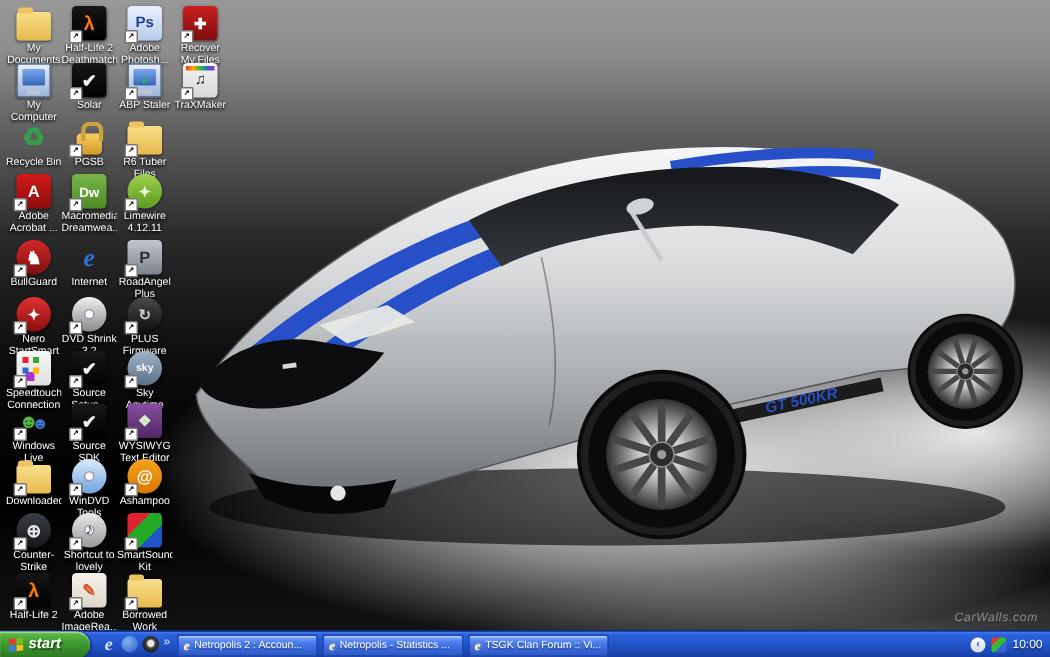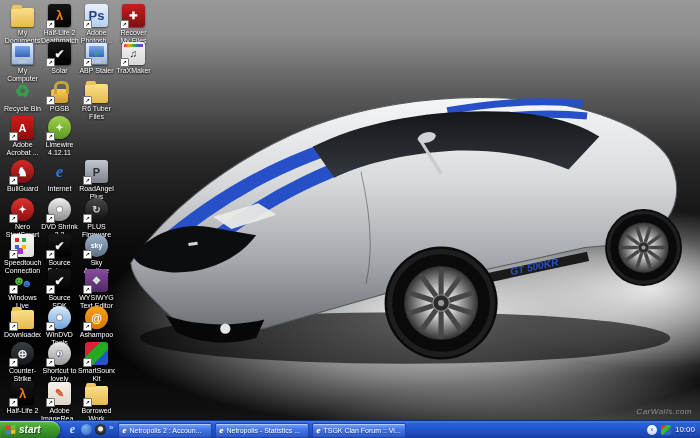--- a/index.html
+++ b/index.html
@@ -175,21 +175,21 @@
 
 <div id="icons">
     <div class="drow" style="top: 4px;"><div class="dcell"><div class="dicon">
           <div class="ishape shape-folder"></div>
         </div><span class="dlabel">My Documents</span></div><div class="dcell"><div class="dicon">
           <div class="ishape shape-square" style="background: linear-gradient(rgb(22, 22, 22), rgb(0, 0, 0));"></div>
           <div class="glyph" style="color: rgb(255, 122, 0); font-size: 13px;">λ</div>
           <div class="sc-badge">↗</div>
         </div><span class="dlabel">Half-Life 2 Deathmatch</span></div><div class="dcell"><div class="dicon">
           <div class="ishape shape-square" style="background: linear-gradient(rgb(234, 241, 251), rgb(183, 205, 238));"></div>
-          <div class="glyph" style="color: rgb(29, 63, 143); font-size: 13px;">Ps</div>
+          <div class="glyph" style="color: rgb(29, 63, 143); font-size: 10px;">Ps</div>
           <div class="sc-badge">↗</div>
         </div><span class="dlabel">Adobe Photosh...</span></div><div class="dcell"><div class="dicon">
           <div class="ishape shape-square" style="background: linear-gradient(rgb(200, 30, 30), rgb(126, 15, 15));"></div>
           <div class="glyph" style="color: rgb(255, 255, 255); font-size: 10px;">✚</div>
           <div class="sc-badge">↗</div>
         </div><span class="dlabel">Recover My Files</span></div></div>
     <div class="drow" style="top: 42px;"><div class="dcell"><div class="dicon">
           <div class="ishape shape-monitor"></div>
         </div><span class="dlabel">My Computer</span></div><div class="dcell"><div class="dicon">
           <div class="ishape shape-square" style="background: linear-gradient(rgb(24, 24, 24), rgb(0, 0, 0));"></div>
@@ -212,20 +212,24 @@
           <div class="sc-badge">↗</div>
         </div><span class="dlabel">PGSB</span></div><div class="dcell"><div class="dicon">
           <div class="ishape shape-folder"></div>
           <div class="sc-badge">↗</div>
         </div><span class="dlabel">R6 Tuber Files</span></div></div>
     <div class="drow" style="top: 116px;"><div class="dcell"><div class="dicon">
           <div class="ishape shape-square" style="background: linear-gradient(rgb(209, 26, 26), rgb(142, 13, 13));"></div>
           <div class="glyph" style="color: rgb(255, 255, 255); font-size: 11px;">A</div>
           <div class="sc-badge">↗</div>
         </div><span class="dlabel">Adobe Acrobat ...</span></div><div class="dcell"><div class="dicon">
+          <div class="ishape shape-square" style="background: linear-gradient(rgb(121, 181, 74), rgb(76, 138, 36));"></div>
+          <div class="glyph" style="color: rgb(255, 255, 255); font-size: 9px;">Dw</div>
+          <div class="sc-badge">↗</div>
+        </div><span class="dlabel">Macromedia Dreamwea...</span></div><div class="dcell"><div class="dicon">
           <div class="ishape shape-circle" style="background: linear-gradient(rgb(158, 208, 79), rgb(93, 154, 31));"></div>
           <div class="glyph" style="color: rgb(234, 246, 216); font-size: 10px;">✦</div>
           <div class="sc-badge">↗</div>
         </div><span class="dlabel">Limewire 4.12.11</span></div></div>
     <div class="drow" style="top: 160px;"><div class="dcell"><div class="dicon">
           <div class="ishape shape-circle" style="background: linear-gradient(rgb(212, 40, 40), rgb(126, 14, 14));"></div>
           <div class="glyph" style="color: rgb(255, 255, 255); font-size: 12px;">♞</div>
           <div class="sc-badge">↗</div>
         </div><span class="dlabel">BullGuard</span></div><div class="dcell"><div class="dicon t-ie">
           <div class="ishape shape-plain"></div>

